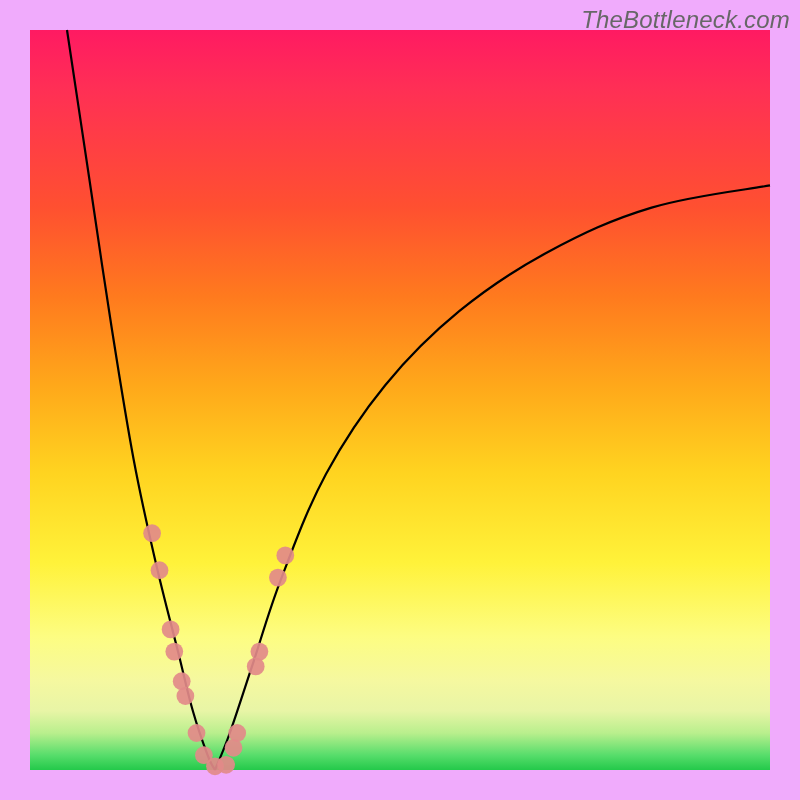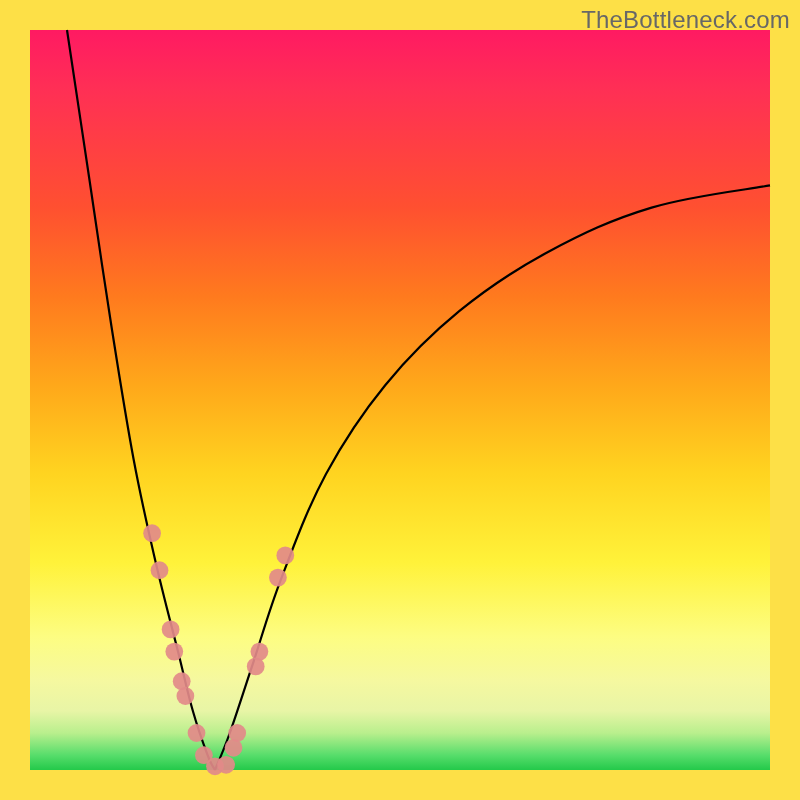--- a/index.html
+++ b/index.html
@@ -6,22 +6,23 @@
     margin: 0;
     padding: 0;
     width: 800px;
     height: 800px;
     overflow: hidden;
     font-family: Arial, Helvetica, sans-serif;
   }
   .frame {
     width: 800px;
     height: 800px;
-    background: #fde047;
+    background: #f0abfc;
     position: relative;
+    font-style: italic;
   }
   .plot-area {
     position: absolute;
     left: 30px;
     top: 30px;
     width: 740px;
     height: 740px;
     
     background: linear-gradient(to bottom,
       #ff1a62 0%,

